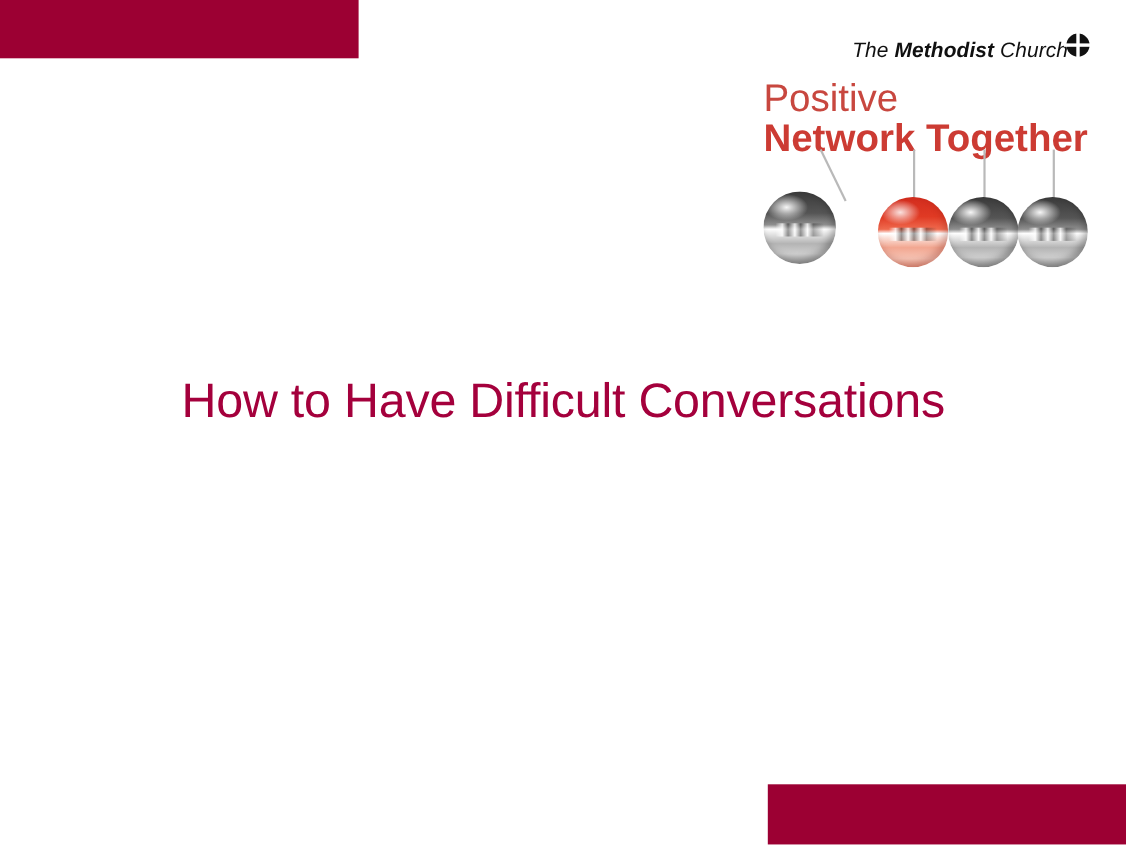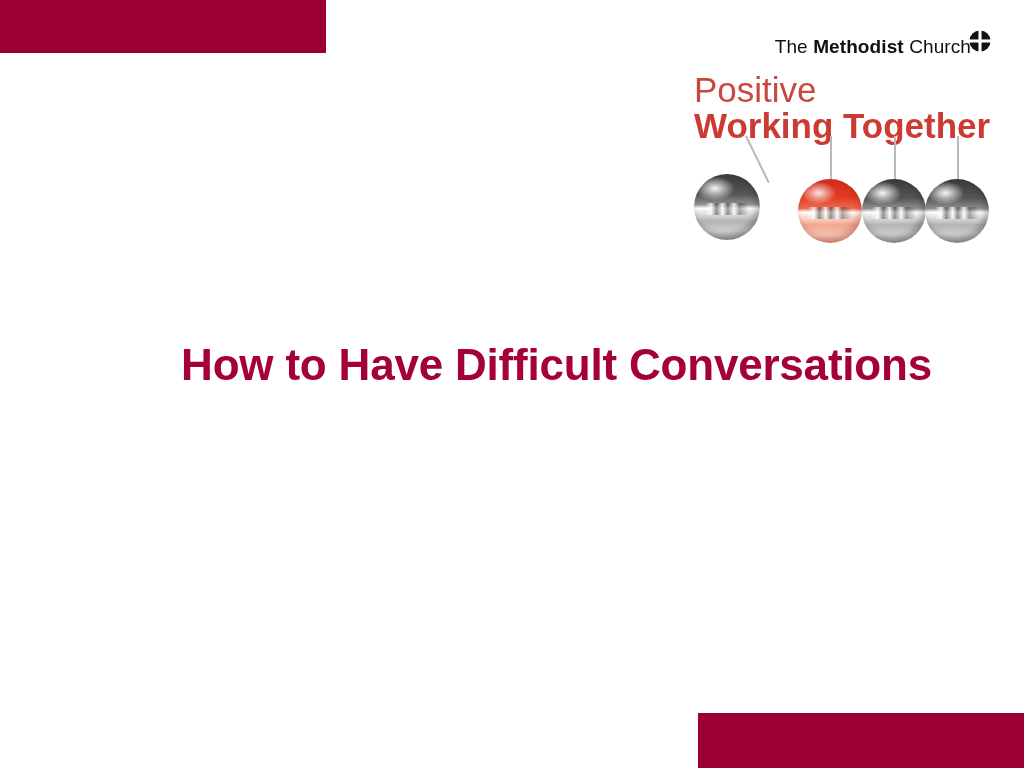--- a/index.html
+++ b/index.html
@@ -44,20 +44,21 @@
   }
   .methodist-wordmark {
     position: absolute;
     right: 22px;
     top: 8px;
     font-size: 19px;
     color: #101010;
     letter-spacing: 0.1px;
     white-space: nowrap;
     font-family: "Liberation Sans", sans-serif;
+    font-style: italic;
   }
   .methodist-wordmark .w-bold { font-weight: bold; }
   .methodist-wordmark .w-reg { font-weight: normal; }
 
   .church-mark {
     position: absolute;
     right: 0px;
     top: 0px;
     width: 26px;
     height: 26px;
@@ -151,23 +152,23 @@
     opacity: 0.85;
     pointer-events: none;
   }
 
   
   .slide-title {
     position: absolute;
     left: 92px;
     top: 340px;
     width: 840px;
-    text-align: right;
+    text-align: center;
     font-size: 44px;
-    font-weight: bold;
+    font-weight: normal;
     color: #a4003c;
     letter-spacing: -0.2px;
     line-height: 1.15;
   }
 
   
   .subtitle-block {
     position: absolute;
     left: 94px;
     top: 506px;
@@ -202,21 +203,21 @@
     <div class="methodist-wordmark"><span class="w-reg">The </span><span class="w-bold">Methodist</span><span class="w-reg"> Church</span></div>
 
     <svg class="church-mark" viewBox="0 0 32 32">
       <circle cx="16" cy="16" r="13" fill="#111111"></circle>
       <rect x="14.1" y="0" width="3.8" height="32" fill="#ffffff"></rect>
       <rect x="0" y="14.1" width="32" height="3.8" fill="#ffffff"></rect>
       <circle cx="16" cy="16" r="13" fill="none" stroke="#ffffff" stroke-width="0"></circle>
     </svg>
 
     <div class="tag-positive">Positive</div>
-    <div class="tag-working">Working Together</div>
+    <div class="tag-working">Network Together</div>
 
     <div class="cradle">
 
       <div class="string" style="left:62px; top:-4px; height:52px; transform: rotate(-26deg);"></div>
       <div class="ball ball-silver" style="left:11px; top:34px; width:66px; height:66px;">
         <div class="ball-reflect"></div>
       </div>
 
       <div class="string" style="left:147px; top:-4px; height:56px;"></div>
       <div class="ball ball-red" style="left:115px; top:39px; width:64px; height:64px;">

